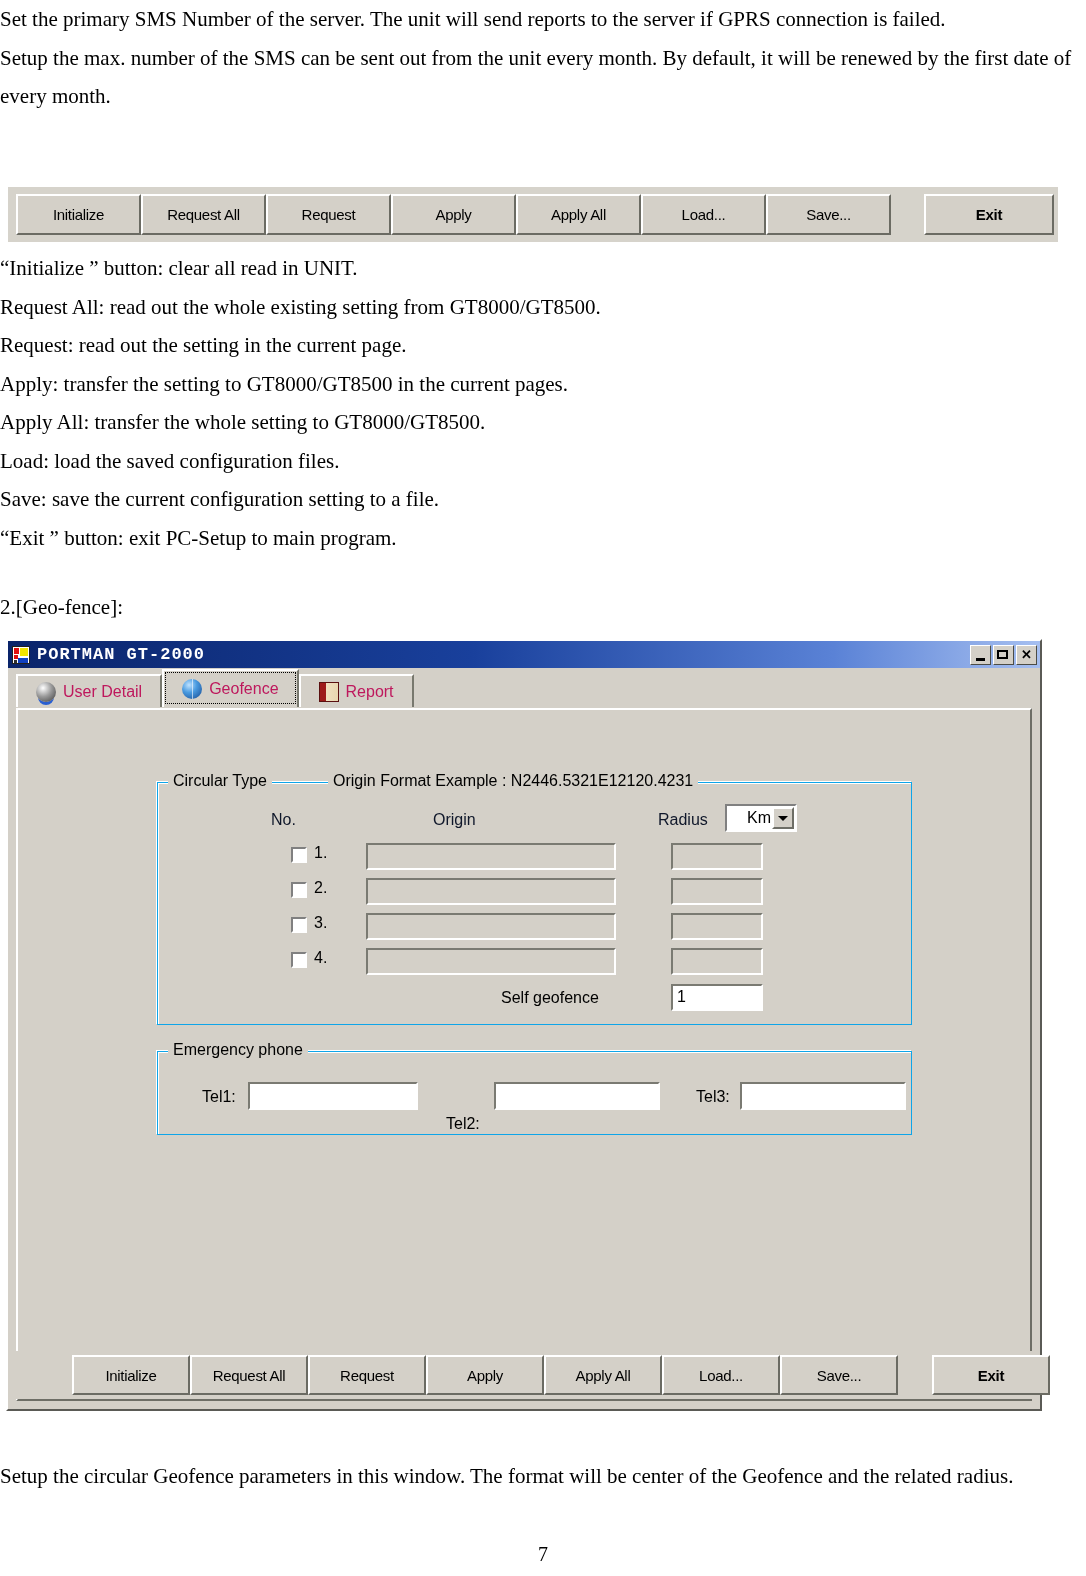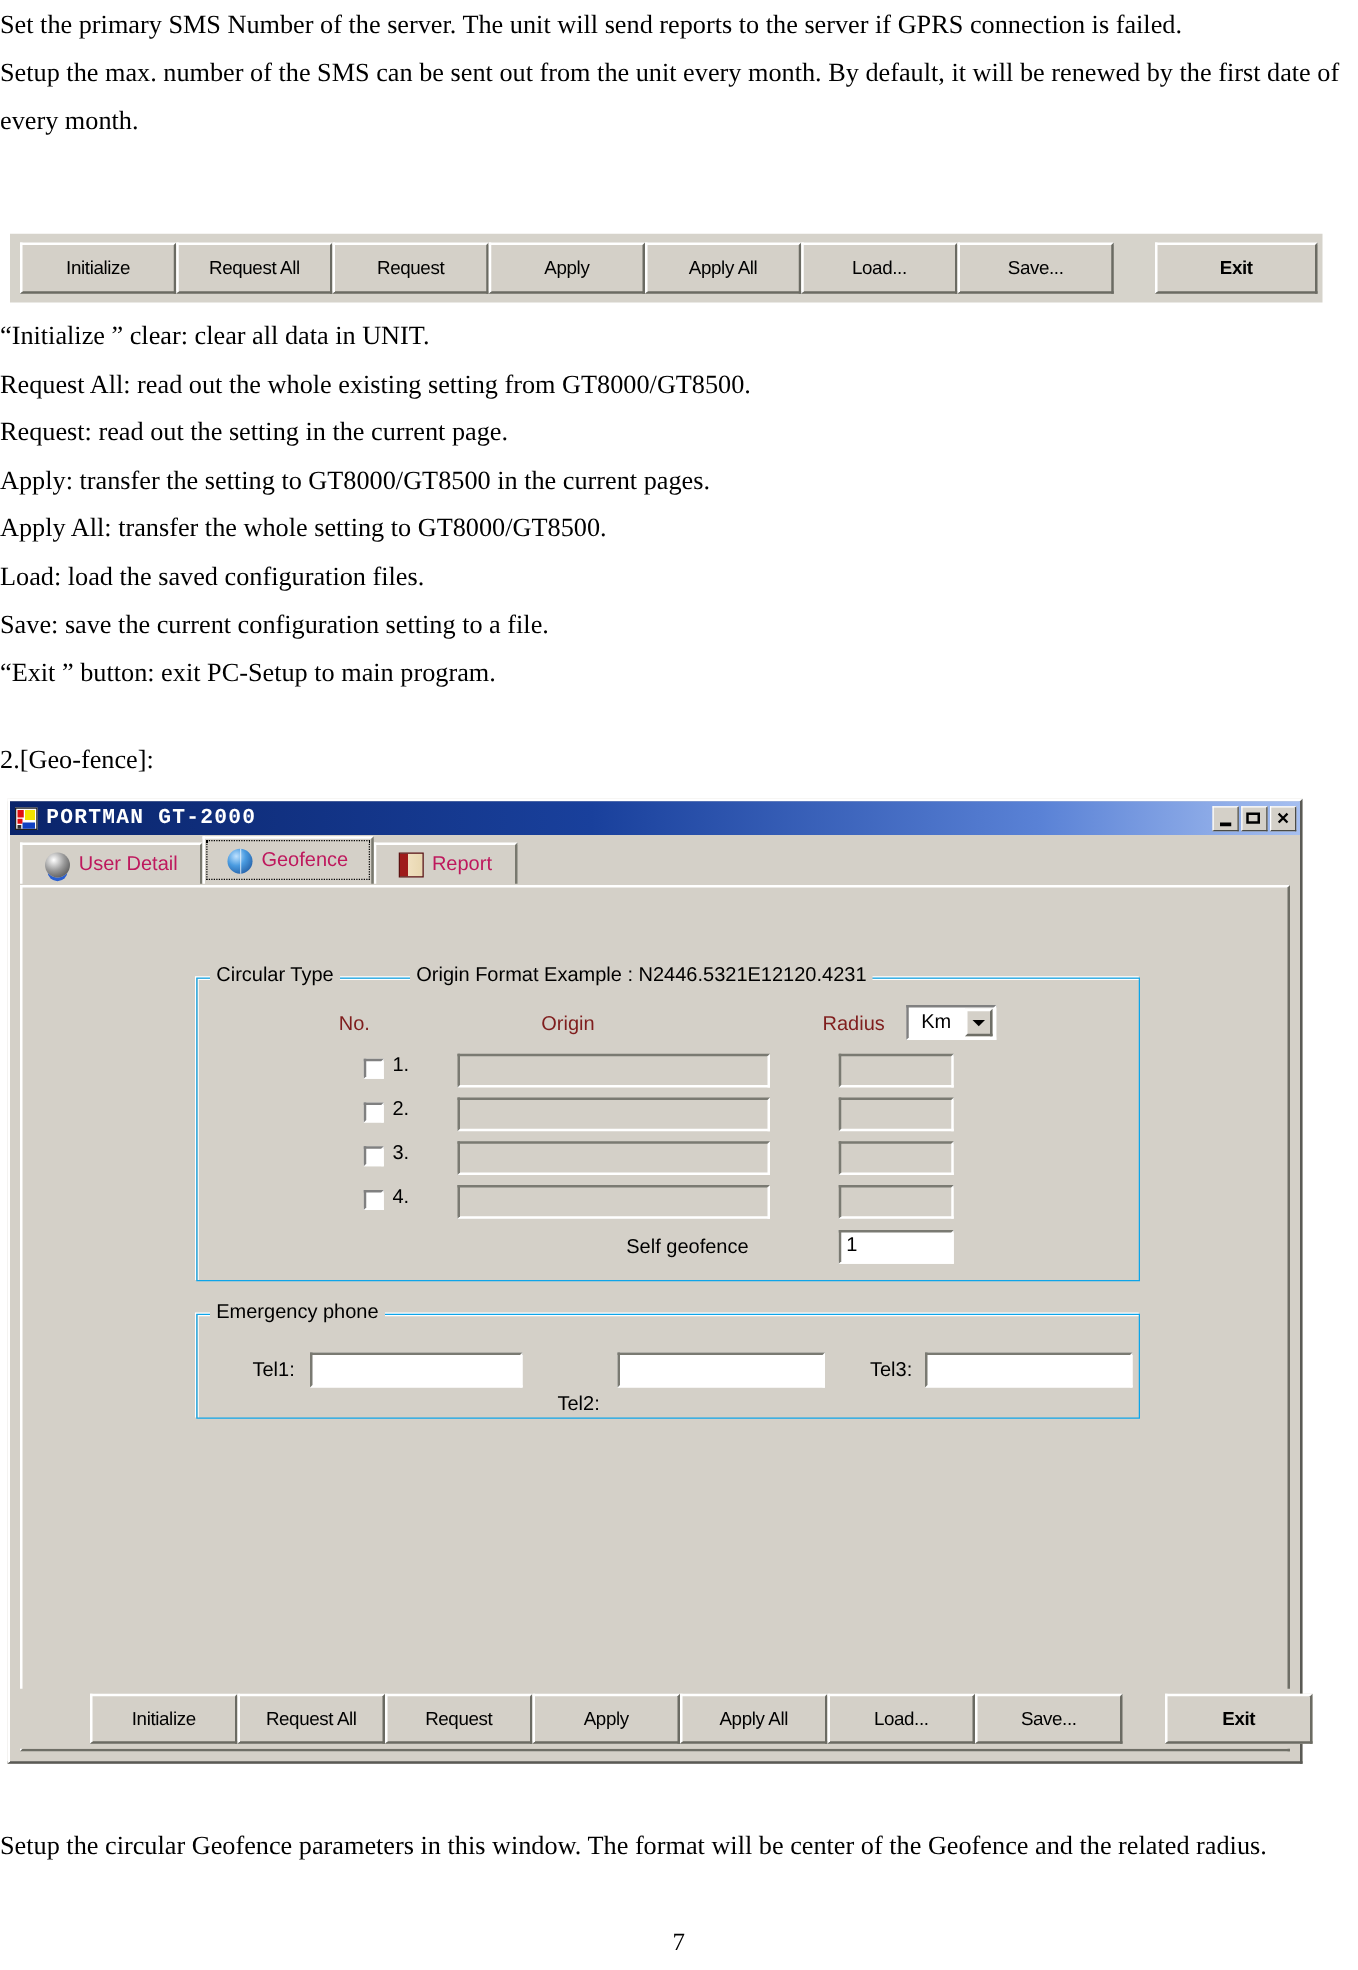--- a/index.html
+++ b/index.html
@@ -276,21 +276,21 @@
     padding: 0 5px;
     font-family: "Liberation Sans", sans-serif;
     font-size: 16px;
     white-space: nowrap;
   }
 
   .col-head {
     position: absolute;
     font-family: "Liberation Sans", sans-serif;
     font-size: 16px;
-    color:#7f1d1d;
+    color:#0f172a;
   }
   #head-no     { left: 113px; top: 28px; }
   #head-origin { left: 275px; top: 28px; }
   #head-radius { left: 500px; top: 28px; }
 
   .combo {
     position: absolute;
     left: 567px;
     top: 21px;
     width: 72px;
@@ -299,21 +299,21 @@
     border-top: 2px solid #808080;
     border-left: 2px solid #808080;
     border-right: 2px solid #ffffff;
     border-bottom: 2px solid #ffffff;
     box-sizing: border-box;
     display: flex;
     align-items: center;
     font-family: "Liberation Sans", sans-serif;
     font-size: 16px;
   }
-  .combo .combo-val { padding-left: 10px; }
+  .combo .combo-val { padding-left: 20px; }
   .combo .combo-arrow {
     margin-left: auto;
     width: 22px; height: 22px;
     background: #d4d0c8;
     border-top: 2px solid #ffffff;
     border-left: 2px solid #ffffff;
     border-right: 2px solid #6e6e66;
     border-bottom: 2px solid #6e6e66;
     box-sizing: border-box;
     display:flex; align-items:center; justify-content:center;
@@ -433,21 +433,21 @@
     <div class="w95btn">Apply All</div>
     <div class="w95btn">Load...</div>
     <div class="w95btn">Save...</div>
   </div>
   <div class="exit-wrap">
     <div class="w95btn exit">Exit</div>
   </div>
 </div>
 
 <div id="button-desc-block" class="doc-text">
-  <div>“Initialize ” clear: clear all data in UNIT.</div>
+  <div>“Initialize ” button: clear all read in UNIT.</div>
   <div>Request All: read out the whole existing setting from GT8000/GT8500.</div>
   <div>Request: read out the setting in the current page.</div>
   <div>Apply: transfer the setting to GT8000/GT8500 in the current pages.</div>
   <div>Apply All: transfer the whole setting to GT8000/GT8500.</div>
   <div>Load: load the saved configuration files.</div>
   <div>Save: save the current configuration setting to a file.</div>
   <div>“Exit ” button: exit PC-Setup to main program.</div>
 </div>
 
 <div id="section-heading">2.[Geo-fence]:</div>

